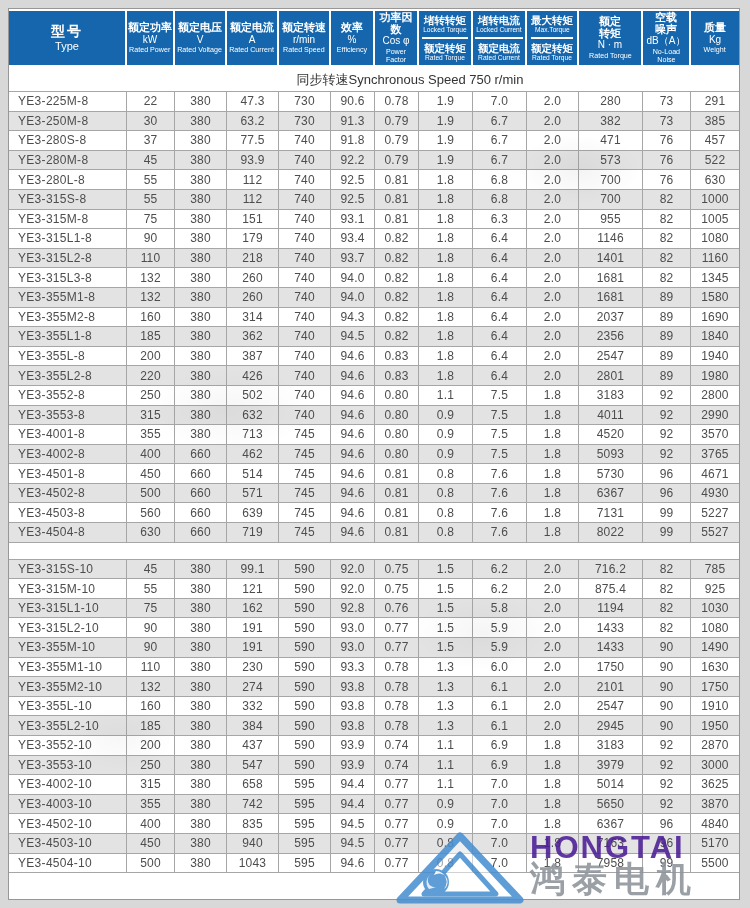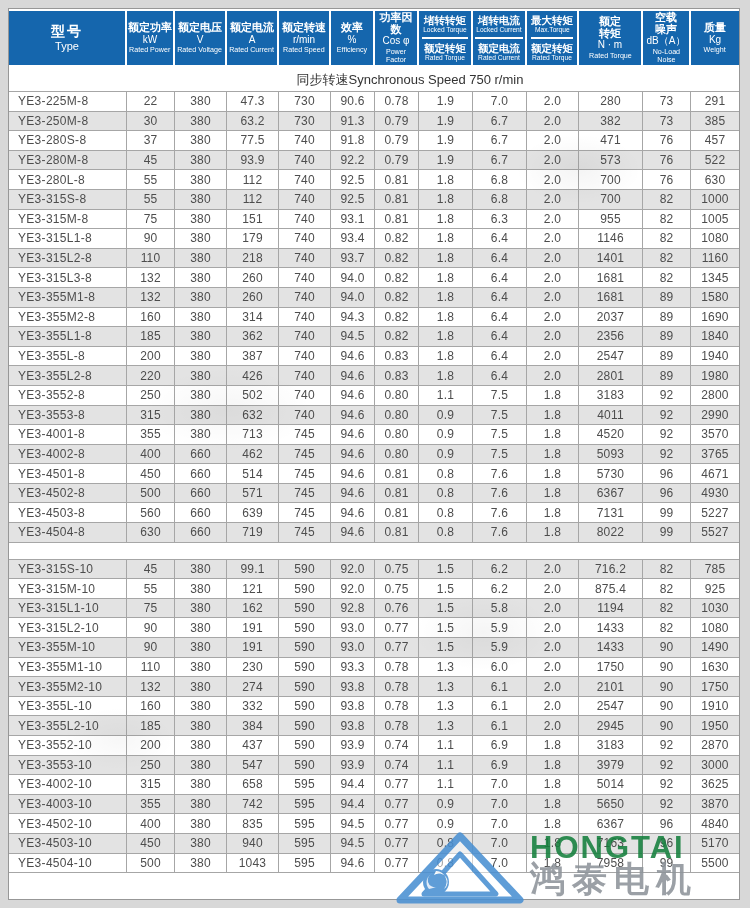--- a/index.html
+++ b/index.html
@@ -90,21 +90,21 @@
   .cell.model{justify-content:flex-start;padding-left:9px;letter-spacing:0.3px;}
   .gap-strip{height:16px;background:#fff;border-bottom:1px solid var(--grid);position:relative;z-index:1;}
   
   .watermark{
     position:absolute;left:396px;top:832px;
     display:flex;align-items:flex-start;
     opacity:0.88;z-index:5;pointer-events:none;
   }
   .wm-text{margin-left:6px;}
   .wm-brand{
-    font-size:31px;font-weight:bold;color:#15803d;
+    font-size:31px;font-weight:bold;color:#4c1d95;
     letter-spacing:2px;line-height:32px;
     font-family:"Liberation Sans","DejaVu Sans",sans-serif;
   }
   .wm-brand-zh{
     font-size:35px;font-weight:bold;color:#8e949a;
     letter-spacing:7px;line-height:30px;margin-top:0px;
   }
 </style>
 </head>
 <body>

